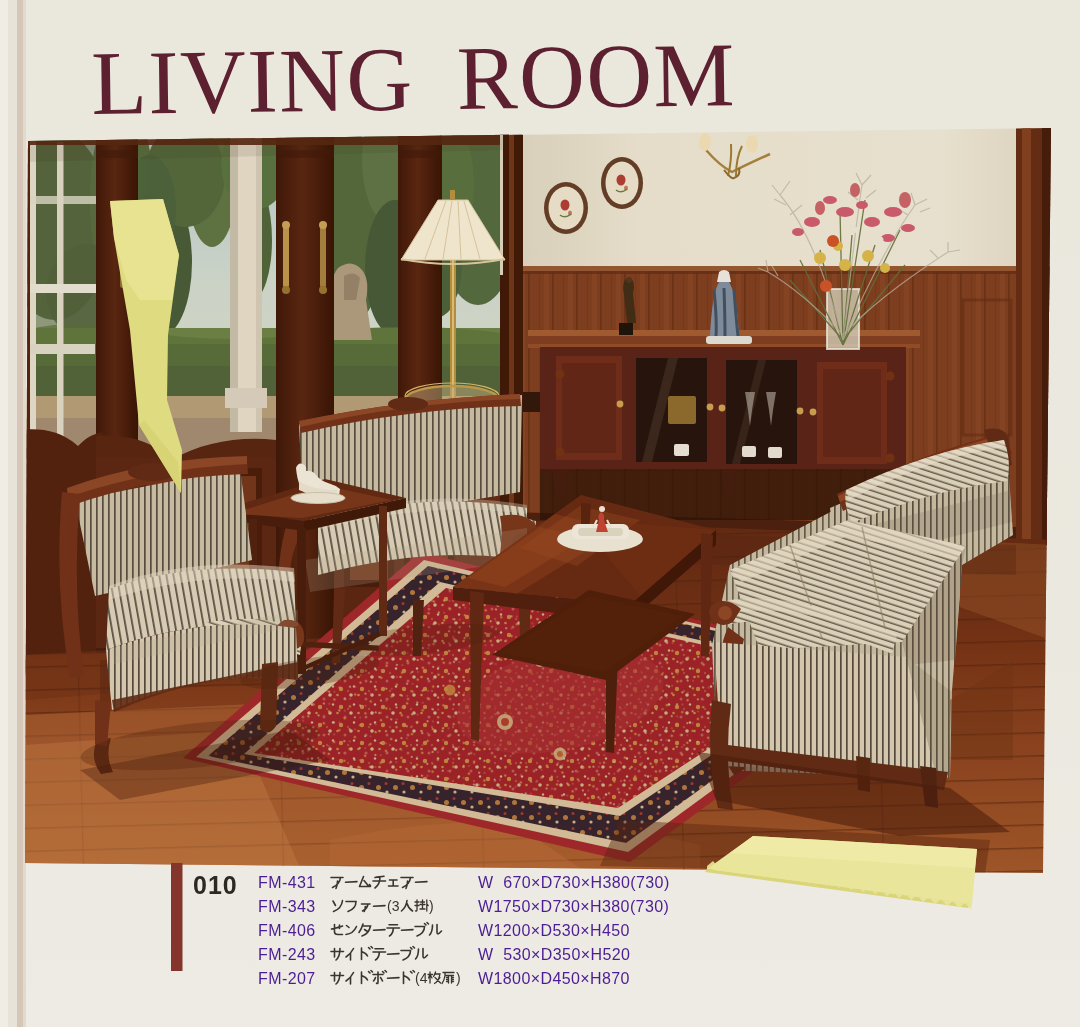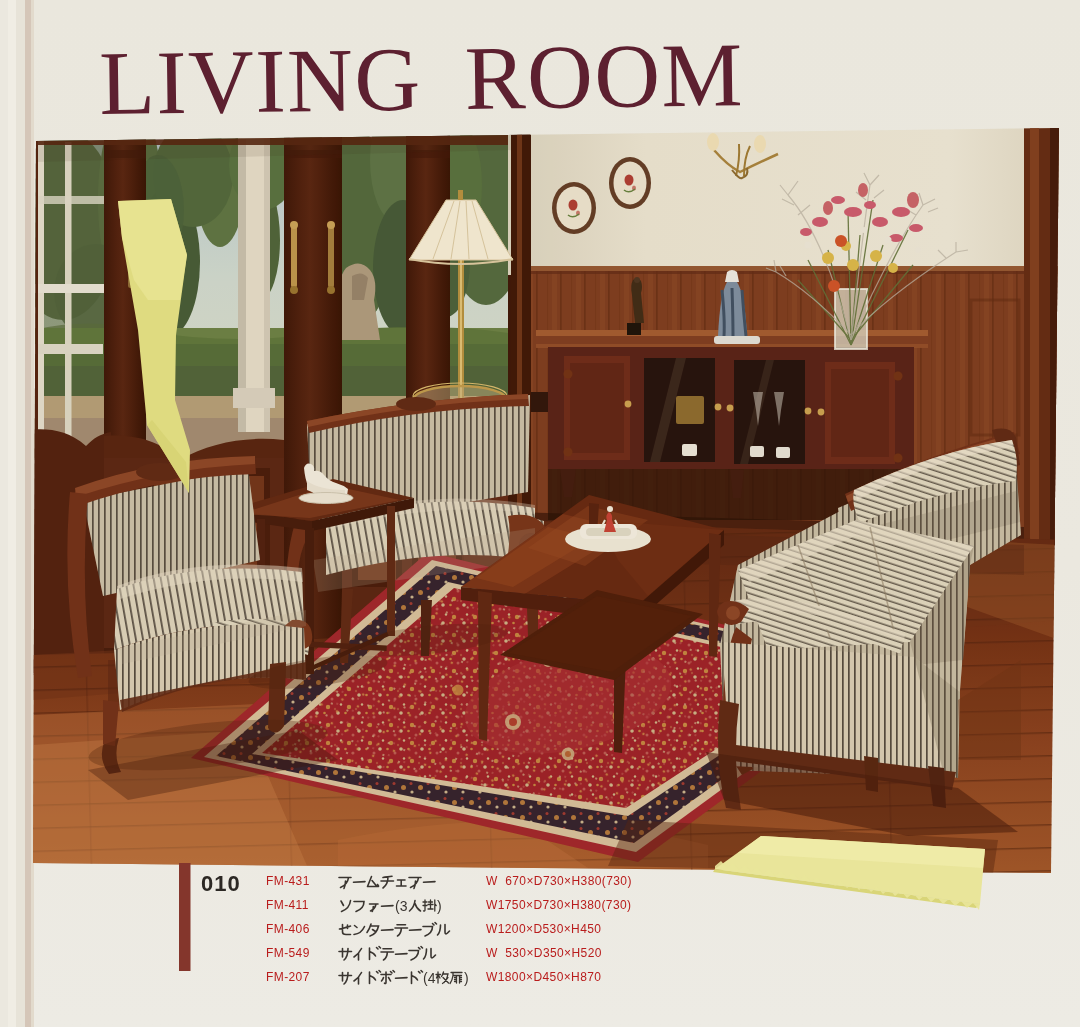--- a/index.html
+++ b/index.html
@@ -1,18 +1,18 @@
 <!DOCTYPE html>
 <html><head><meta charset="utf-8">
 <style>
 html,body{margin:0;padding:0;width:1080px;height:1027px;overflow:hidden;background:#ebe8df;font-family:"Liberation Sans",sans-serif}
-#stage{position:absolute;left:8px;top:0;width:1052px;height:1027px}
+#stage{position:absolute;left:0;top:0;width:1052px;height:1027px}
 #title{position:absolute;left:92px;top:31px;font-family:"Liberation Serif",serif;font-weight:400;font-size:91px;color:#5d2030;letter-spacing:1.5px;word-spacing:19px;transform:rotate(-0.8deg);transform-origin:left bottom;white-space:nowrap}
-.t{position:absolute;color:#b91c1c;font-size:12px;letter-spacing:0.4px;white-space:nowrap}
-#p010{position:absolute;left:193px;top:871px;font-size:22px;font-weight:bold;color:#2c2824;letter-spacing:1px}
+.t{position:absolute;color:#4c1d95;font-size:16px;letter-spacing:0.4px;white-space:nowrap}
+#p010{position:absolute;left:193px;top:871px;font-size:25px;font-weight:bold;color:#2c2824;letter-spacing:1px}
 .jp{position:absolute}
 .jp svg{display:block}
 </style></head>
 <body>
 <div id="stage">
 <svg id="scene" width="1080" height="1027" viewBox="0 0 1080 1027">
 <defs>
 <linearGradient id="pg" x1="0" y1="0" x2="0" y2="1">
 <stop offset="0" stop-color="#eae7dd"></stop>
           <stop offset="0.55" stop-color="#ebe8df"></stop>
@@ -515,23 +515,23 @@
 <path d="M707,869 L972,904 L971,910 L965,903 L959,908 L953,901 L947,906 L941,899 L935,904 L929,897 L923,902 L917,895 L911,900 L905,893 L899,898 L893,891 L887,896 L881,889 L875,894 L869,887 L863,892 L857,885 L851,890 L845,883 L839,888 L833,881 L827,886 L821,879 L815,884 L809,877 L803,882 L797,875 L791,880 L785,873 L779,878 L773,871 L767,876 L761,869 L755,874 L749,867 L743,872 L737,865 L731,870 L725,863 L719,868 L713,861 L707,866 Z" fill="#e9e59a" opacity="0.9"></path>
 </g>
 
 <rect x="171" y="863" width="11.5" height="108" fill="#84362c"></rect>
 </svg>
 
 <div id="title">LIVING ROOM</div>
 <div id="p010">010</div>
 
 <div class="t" style="left:258px;top:874px">FM-431</div>
-<div class="t" style="left:258px;top:898px">FM-411</div>
+<div class="t" style="left:258px;top:898px">FM-343</div>
 <div class="t" style="left:258px;top:922px">FM-406</div>
-<div class="t" style="left:258px;top:946px">FM-549</div>
+<div class="t" style="left:258px;top:946px">FM-243</div>
 <div class="t" style="left:258px;top:970px">FM-207</div>
 
 <svg width="0" height="0" style="position:absolute">
 <defs>
 <g id="ka" stroke="#3a3530" stroke-width="1.6" fill="none" stroke-linecap="round">
 </g>
 <g id="g_a" stroke="#3a3530" stroke-width="1.6" fill="none" stroke-linecap="round">
 <path d="M1,3.5 L13,3.5 M10.5,3.5 C10,8 7,11.5 2.5,13.5 M7.5,7 C7.5,10 7,12.5 6,14.5"></path>
 </g>
 <g id="g_bar" stroke="#3a3530" stroke-width="1.6" fill="none" stroke-linecap="round">

